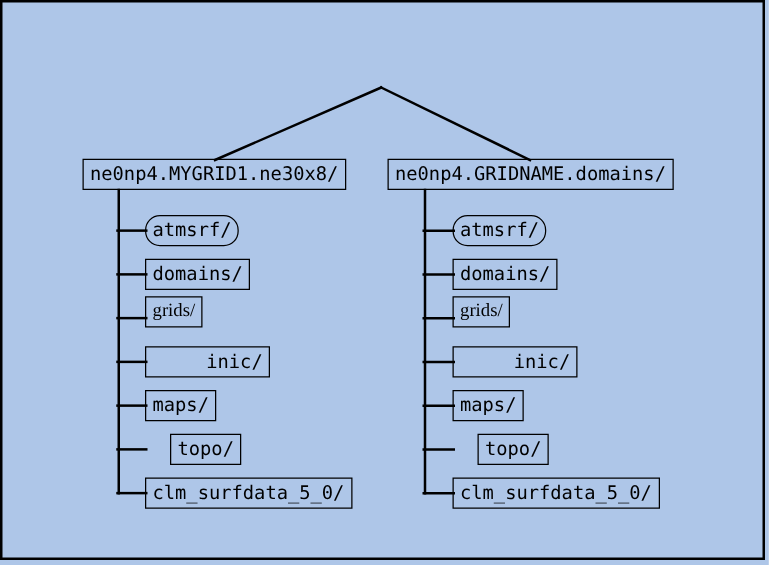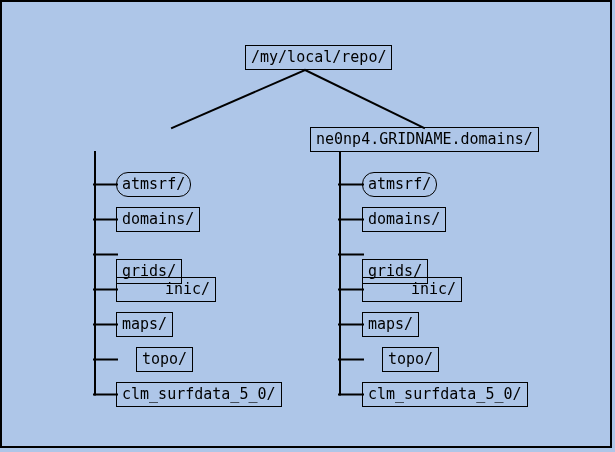--- a/index.html
+++ b/index.html
@@ -40,21 +40,21 @@
   
   .n-root  { left: 245px; top: 45px; }
   
   .n-pl    { left: 66px;  top: 127px; }
   .n-pr    { left: 310px; top: 127px; }
   
   .lc { left: 116px; }
   .rc { left: 362px; }
   .r0 { top: 172px; border-radius: 12px; }
   .r1 { top: 207px; }
-  .r2 { top: 259px; }
+  .r2 { top: 237px; font-family: Liberation Serif, serif; }
   .r3 { top: 277px; padding-left: 48px; }
   .r4 { top: 312px; }
   .r5 { top: 347px; margin-left: 20px; }
   .r6 { top: 382px; }
 </style>
 </head>
 <body>
 
 <div class="canvas">
 
@@ -77,22 +77,22 @@
       <line x1="339" y1="184.5" x2="363" y2="184.5"></line>
       <line x1="339" y1="219.5" x2="363" y2="219.5"></line>
       <line x1="339" y1="254.5" x2="363" y2="254.5"></line>
       <line x1="339" y1="289.5" x2="363" y2="289.5"></line>
       <line x1="339" y1="324.5" x2="363" y2="324.5"></line>
       <line x1="339" y1="359.5" x2="363" y2="359.5"></line>
       <line x1="339" y1="394.5" x2="363" y2="394.5"></line>
     </g>
   </svg>
 
-  <div class="node n-root">/my/local/repo/</div>
 
+  <div class="node n-pl">ne0np4.MYGRID1.ne30x8/</div>
   <div class="node n-pr">ne0np4.GRIDNAME.domains/</div>
 
   <div class="node lc r0">atmsrf/</div>
   <div class="node lc r1">domains/</div>
   <div class="node lc r2">grids/</div>
   <div class="node lc r3">inic/</div>
   <div class="node lc r4">maps/</div>
   <div class="node lc r5">topo/</div>
   <div class="node lc r6">clm_surfdata_5_0/</div>
 

